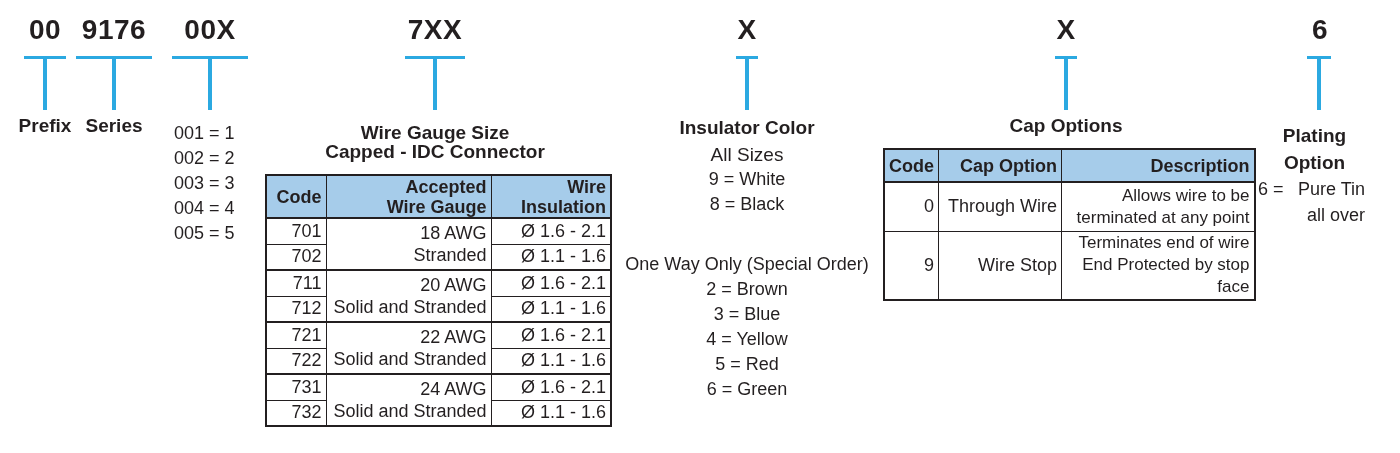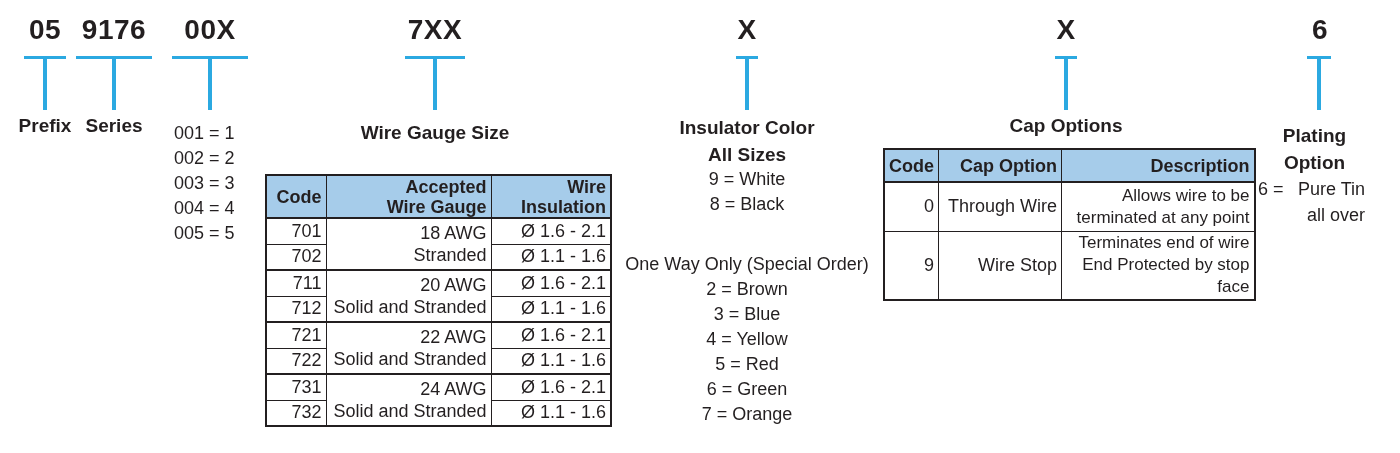--- a/index.html
+++ b/index.html
@@ -49,21 +49,21 @@
 
   .wire-table{position:absolute;left:265px;top:174px;border:2.5px solid var(--ink);font-size:18px;}
   .wire-table thead tr{height:43px;}
   .wire-table tbody tr{height:26px;}
   .wire-table tbody tr.group-start td{border-top:2.5px solid var(--ink);}
   .gauge-cell{line-height:22px;}
 
   
   .insulator{position:absolute;left:597px;top:114px;width:300px;text-align:center;font-size:18px;}
   .ins-title{font-weight:bold;font-size:19px;line-height:28px;}
-  .ins-sub{font-weight:bold;font-size:19px;line-height:25px;}
+  .ins-sub{font-weight:normal;font-size:19px;line-height:25px;}
   .ins-line{line-height:25px;}
   .ins-gap{height:35px;}
 
   
   .cap-title{position:absolute;left:1066px;top:115px;transform:translateX(-50%);font-weight:bold;font-size:19px;white-space:nowrap;}
   .cap-table{position:absolute;left:883px;top:148px;border:2.5px solid var(--ink);font-size:18px;}
   .cap-table thead tr{height:33px;}
   .cap-table tbody tr.cap-row-0{height:49px;}
   .cap-table tbody tr.cap-row-9{height:69px;}
   .desc-cell{font-size:17px;line-height:22px;white-space:pre-line;}
@@ -73,21 +73,21 @@
     font-weight:bold;font-size:19px;line-height:27px;white-space:pre-line;}
   .plating-code{position:absolute;left:1258px;top:177px;font-size:18px;line-height:24px;}
   .plating-value{position:absolute;left:1298px;top:177px;font-size:18px;line-height:24px;white-space:nowrap;}
   .plating-value2{position:absolute;left:1307px;top:203px;font-size:18px;line-height:24px;white-space:nowrap;}
 </style>
 </head>
 <body>
 
 <div class="canvas">
 
-  <div class="code" style="left:45px">05</div>
+  <div class="code" style="left:45px">00</div>
   <div class="code" style="left:114px">9176</div>
   <div class="code" style="left:210px">00X</div>
   <div class="code" style="left:435px">7XX</div>
   <div class="code" style="left:747px">X</div>
   <div class="code" style="left:1066px">X</div>
   <div class="code" style="left:1320px">6</div>
 
   <div class="tbar" style="left:24px;width:42px"></div>
   <div class="stem" style="left:43px"></div>
   <div class="tbar" style="left:76px;width:76px"></div>
@@ -110,20 +110,21 @@
     <div class="ways-list">
       <div>001 = 1</div>
       <div>002 = 2</div>
       <div>003 = 3</div>
       <div>004 = 4</div>
       <div>005 = 5</div>
     </div>
   </div>
 
   <div class="wire-title">Wire Gauge Size</div>
+  <div class="wire-subtitle">Capped - IDC Connector</div>
 
   <table class="wire-table">
     <colgroup>
         <col style="width:60px">
         <col style="width:165px">
         <col style="width:120px">
       </colgroup>
     <thead>
       <tr>
         <th class="pre">Code</th>
@@ -182,21 +183,20 @@
     <div class="ins-sub">All Sizes</div>
     <div class="ins-line">9 = White</div>
     <div class="ins-line">8 = Black</div>
     <div class="ins-gap"></div>
     <div class="ins-line">One Way Only (Special Order)</div>
     <div class="ins-line">2 = Brown</div>
     <div class="ins-line">3 = Blue</div>
     <div class="ins-line">4 = Yellow</div>
     <div class="ins-line">5 = Red</div>
     <div class="ins-line">6 = Green</div>
-    <div class="ins-line">7 = Orange</div>
   </div>
 
   <div class="cap-title">Cap Options</div>
   <table class="cap-table">
     <colgroup>
         <col style="width:49px">
         <col style="width:123px">
         <col style="width:193px">
       </colgroup>
     <thead>

